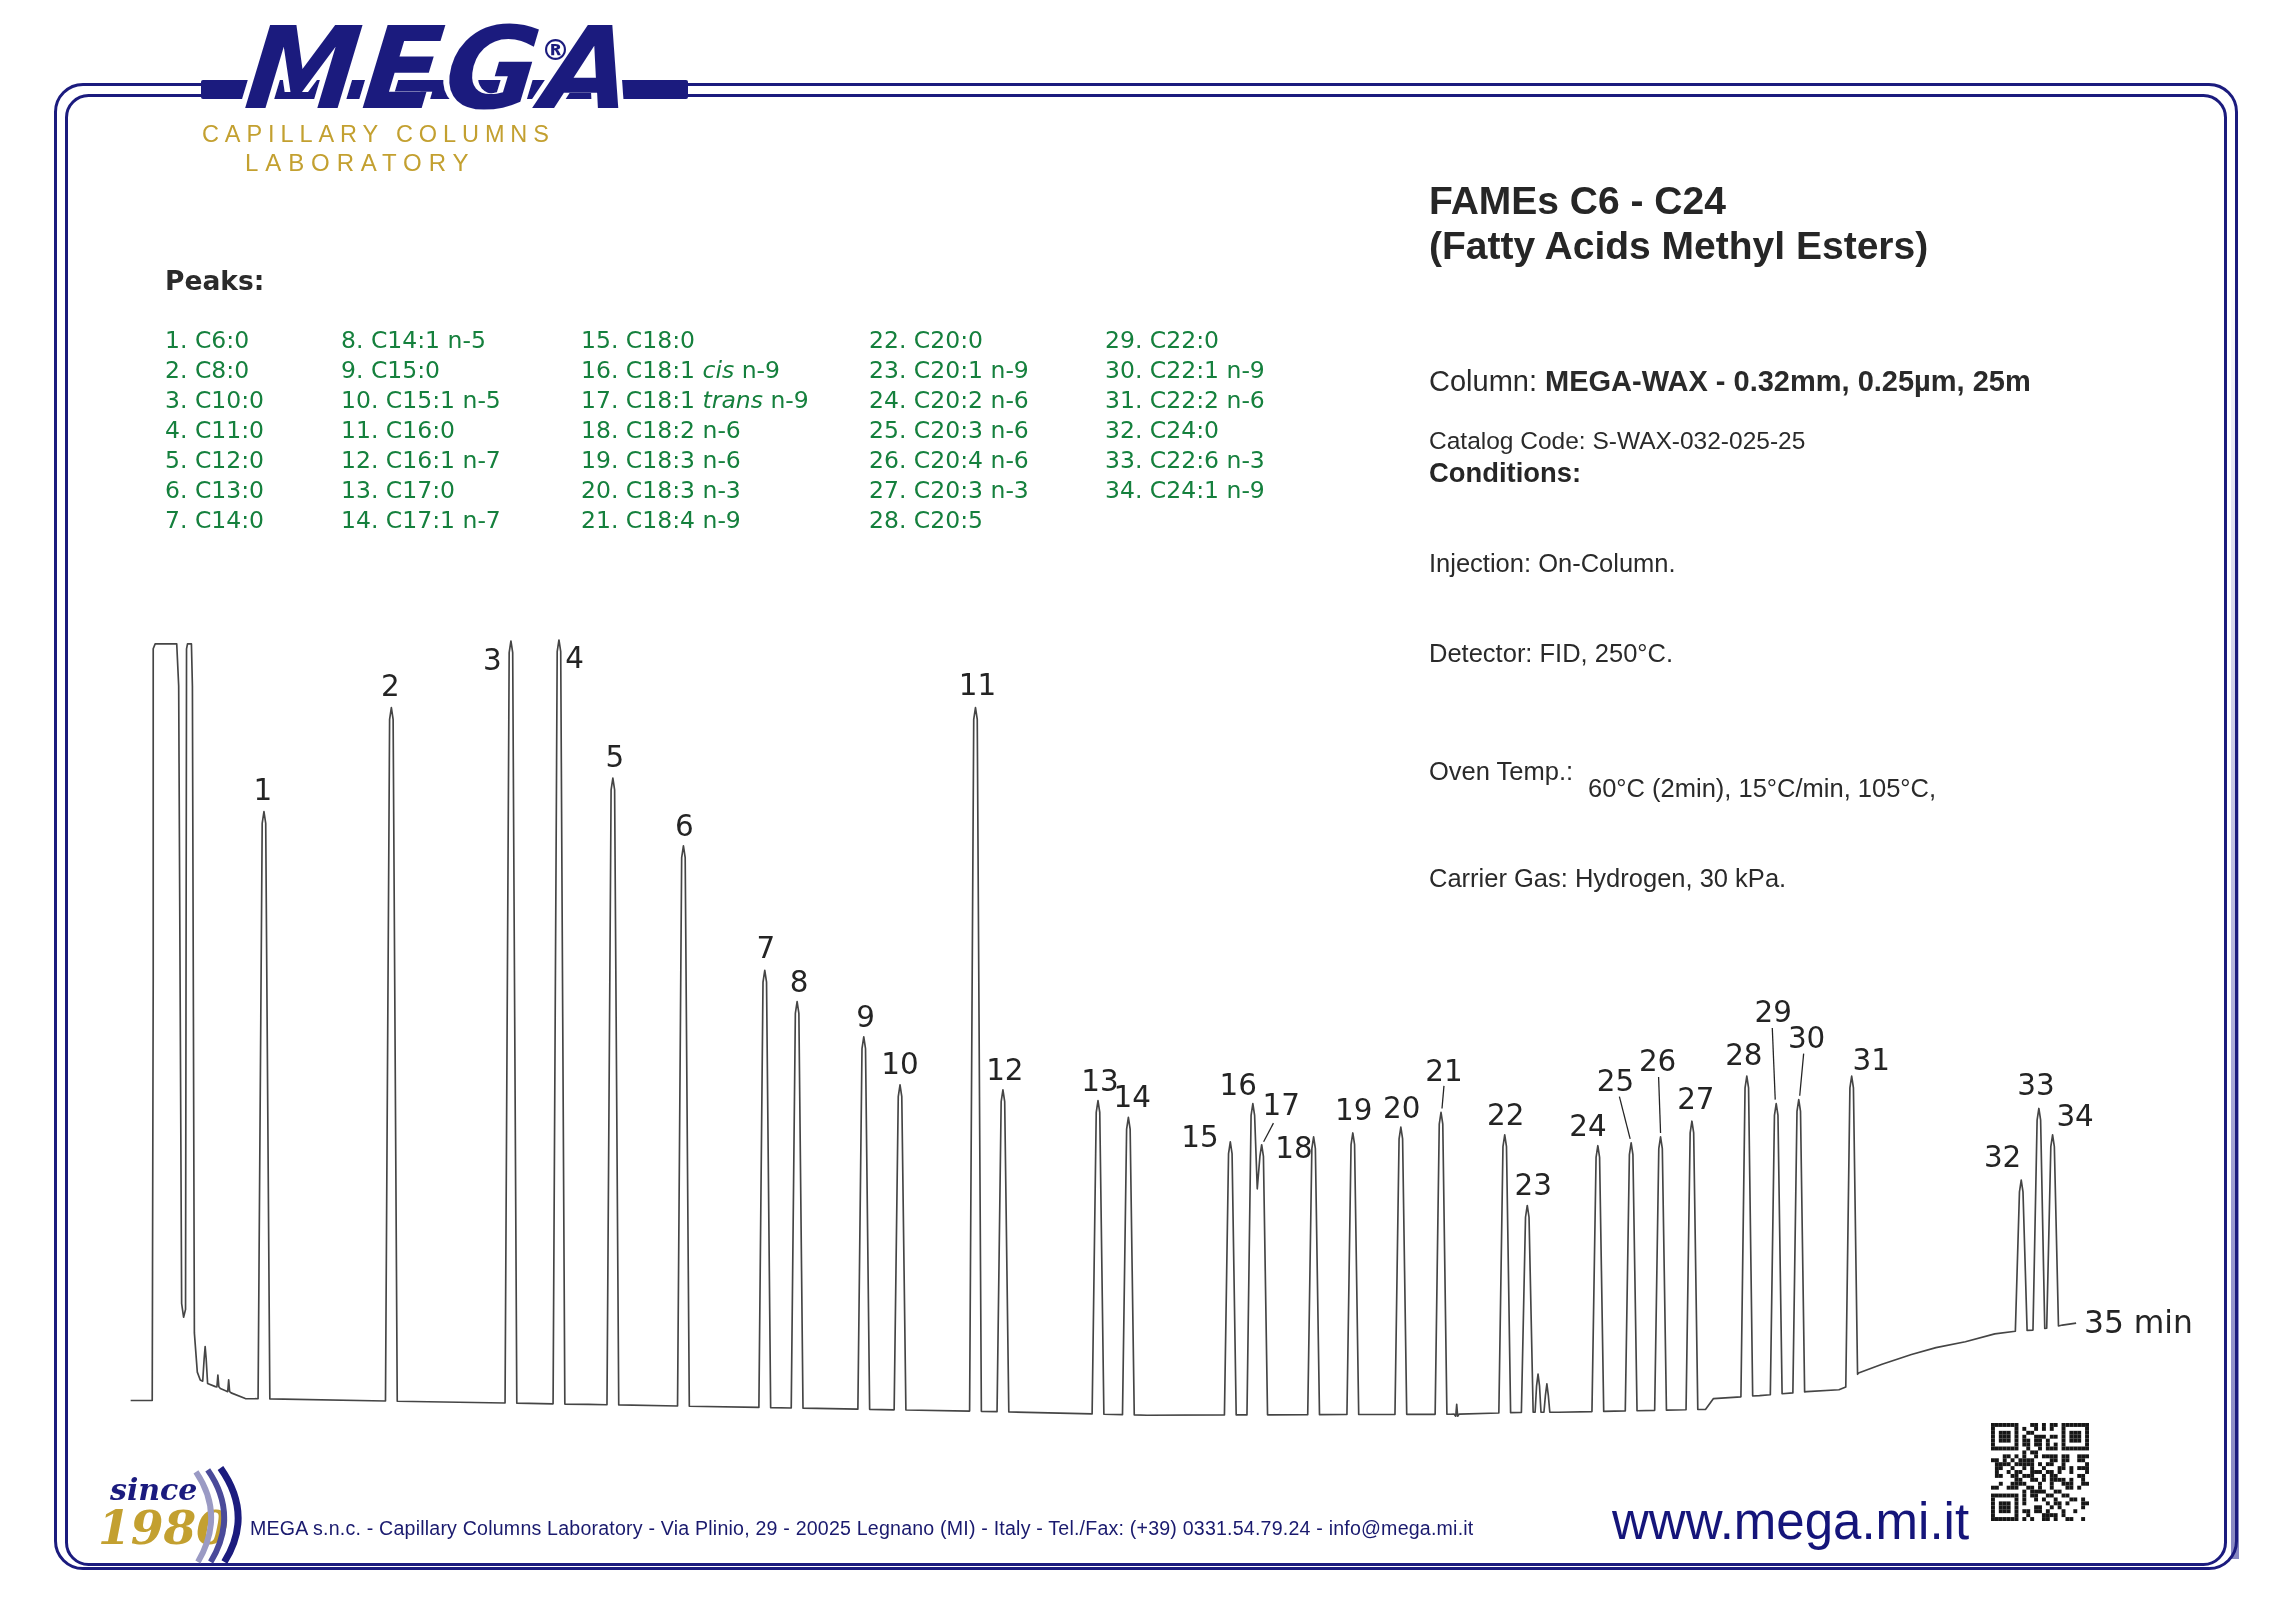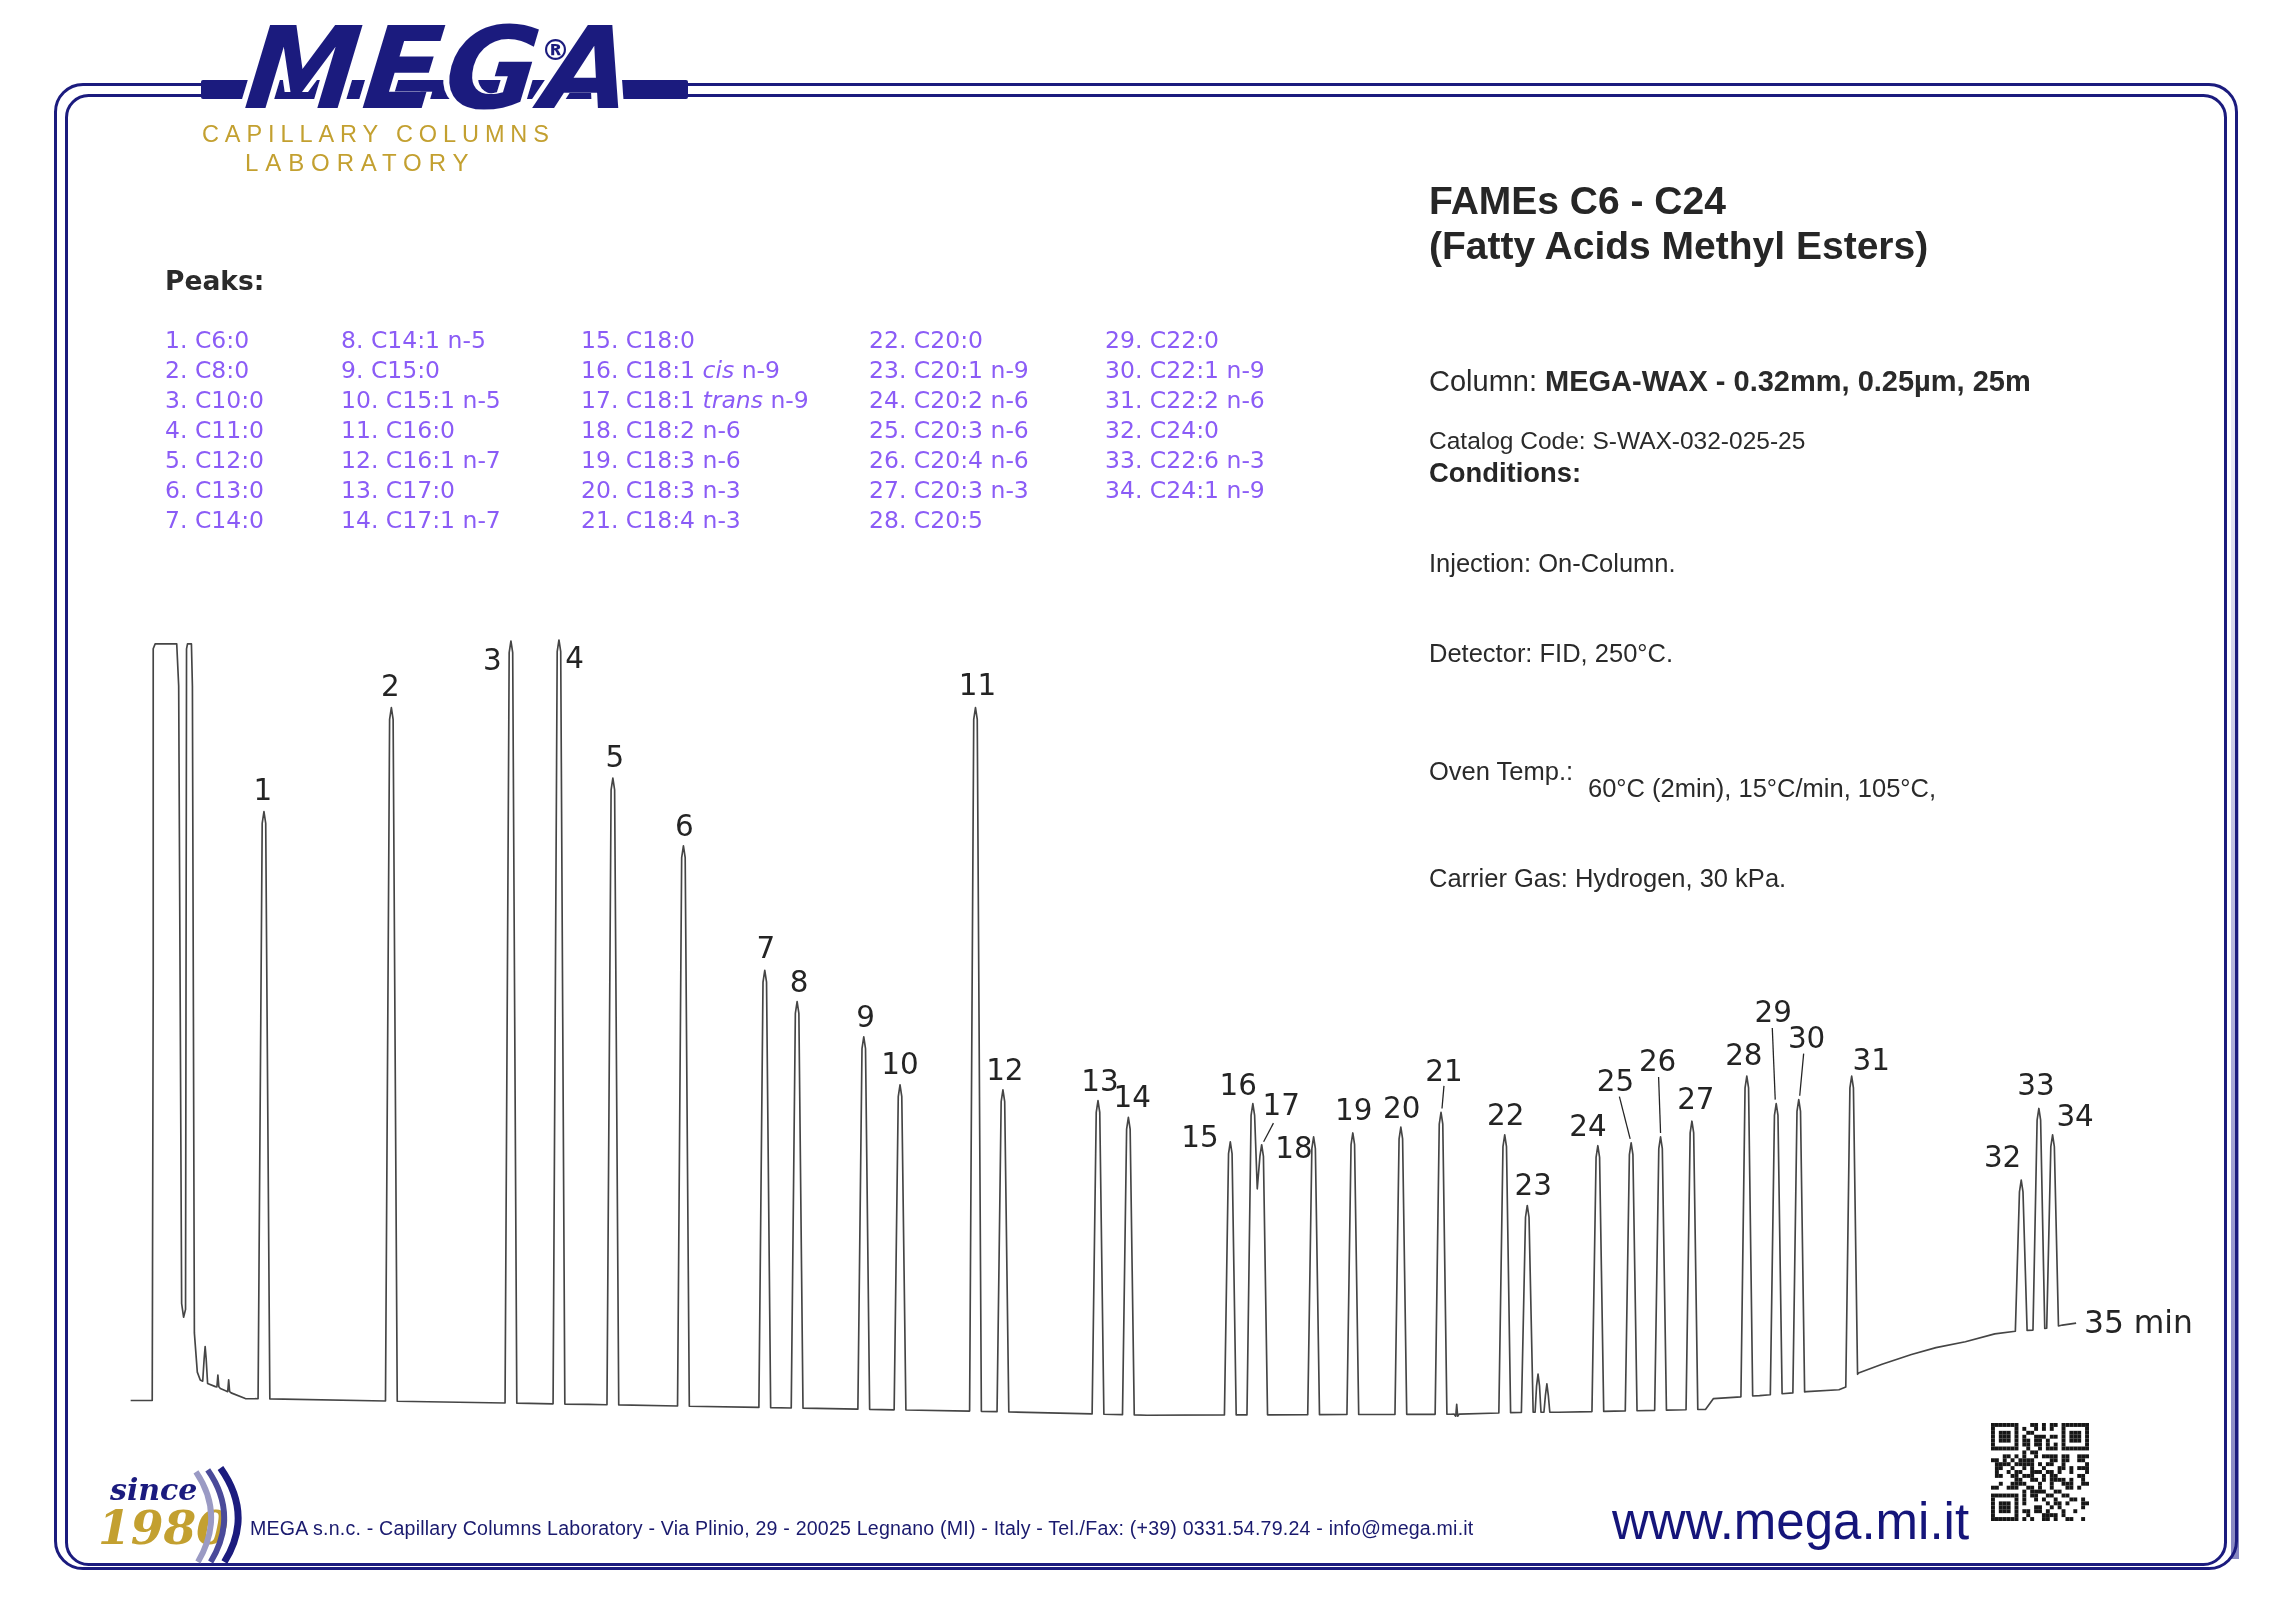--- a/index.html
+++ b/index.html
@@ -15,21 +15,21 @@
   .logo-bar{left:201px;top:80px;width:487px;height:18.6px;background:#1b1b7e;z-index:4;border-radius:2px;}
   .logo-mega{left:247px;top:2px;z-index:5;font-family:"DejaVu Sans","Liberation Sans",sans-serif;
     font-size:114px;font-weight:bold;font-style:italic;color:#1b1b7e;letter-spacing:3.9px;
     transform:skewX(-6deg);
     text-shadow:5.9px 0 0 #ffffff,-5.9px 0 0 #ffffff;}
   .logo-reg{left:541px;top:33px;z-index:6;font-size:29px;color:#1b1b7e;font-weight:bold;}
   .logo-sub1{left:202px;top:121px;z-index:6;font-size:23.5px;letter-spacing:5.9px;color:#c3a030;font-family:"Liberation Sans",sans-serif;}
   .logo-sub2{left:245px;top:149px;z-index:6;font-size:24px;letter-spacing:6.9px;color:#c3a030;font-family:"Liberation Sans",sans-serif;}
   
   .peaks-heading{left:165px;top:265px;font-size:26.5px;font-weight:bold;color:#2b2b2b;}
-  .pk-col{top:325px;font-size:23.5px;line-height:30px;color:#8b5cf6;white-space:nowrap;}
+  .pk-col{top:325px;font-size:23.5px;line-height:30px;color:#15803d;white-space:nowrap;}
   .pk-col i{font-style:italic;}
   
   .title{left:1429px;top:178px;font-size:39px;font-weight:bold;color:#262626;line-height:45px;
     font-family:"Liberation Sans",sans-serif;}
   .colline{left:1429px;top:365px;font-size:29px;color:#2a2a2a;font-family:"Liberation Sans",sans-serif;}
   .colline b{font-weight:bold;}
   .catalog{left:1429px;top:427px;font-size:24.5px;color:#2a2a2a;font-family:"Liberation Sans",sans-serif;}
   .cond-h{left:1429px;top:457px;font-size:27.4px;font-weight:bold;color:#262626;font-family:"Liberation Sans",sans-serif;}
   .cond{left:1429px;font-size:25.5px;color:#2a2a2a;font-family:"Liberation Sans",sans-serif;}
   .oven-wrap{left:1429px;top:729px;font-size:25.5px;color:#2a2a2a;font-family:"Liberation Sans",sans-serif;margin-top:28px;}
@@ -81,21 +81,21 @@
     <div>13. C17:0</div>
     <div>14. C17:1 n-7</div>
   </div>
 <div class="abs pk-col" id="pkcol2" style="left:581px">
     <div>15. C18:0</div>
     <div>16. C18:1 <i>cis</i> n-9</div>
     <div>17. C18:1 <i>trans</i> n-9</div>
     <div>18. C18:2 n-6</div>
     <div>19. C18:3 n-6</div>
     <div>20. C18:3 n-3</div>
-    <div>21. C18:4 n-3</div>
+    <div>21. C18:4 n-9</div>
   </div>
 <div class="abs pk-col" id="pkcol3" style="left:869px">
     <div>22. C20:0</div>
     <div>23. C20:1 n-9</div>
     <div>24. C20:2 n-6</div>
     <div>25. C20:3 n-6</div>
     <div>26. C20:4 n-6</div>
     <div>27. C20:3 n-3</div>
     <div>28. C20:5</div>
   </div>

